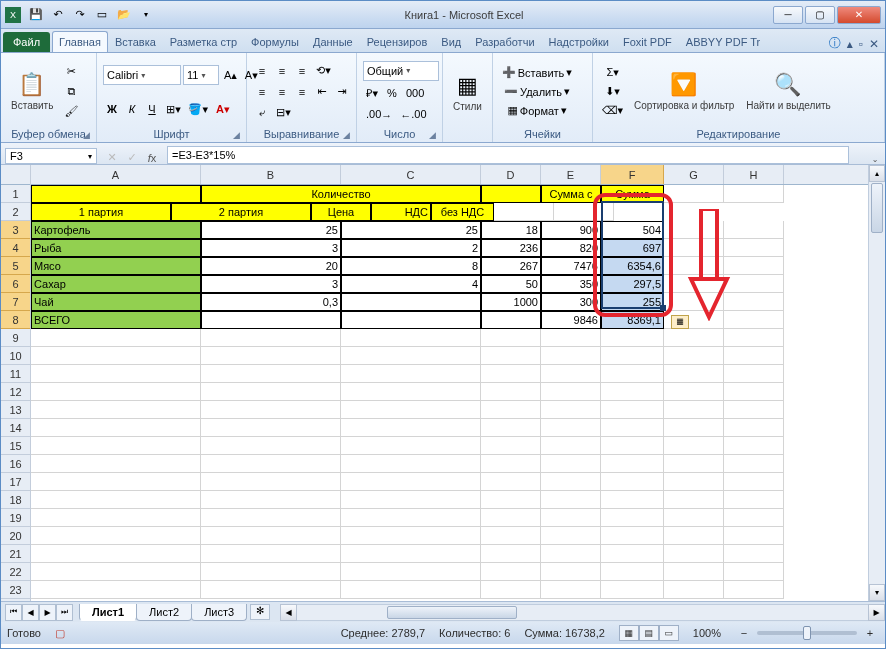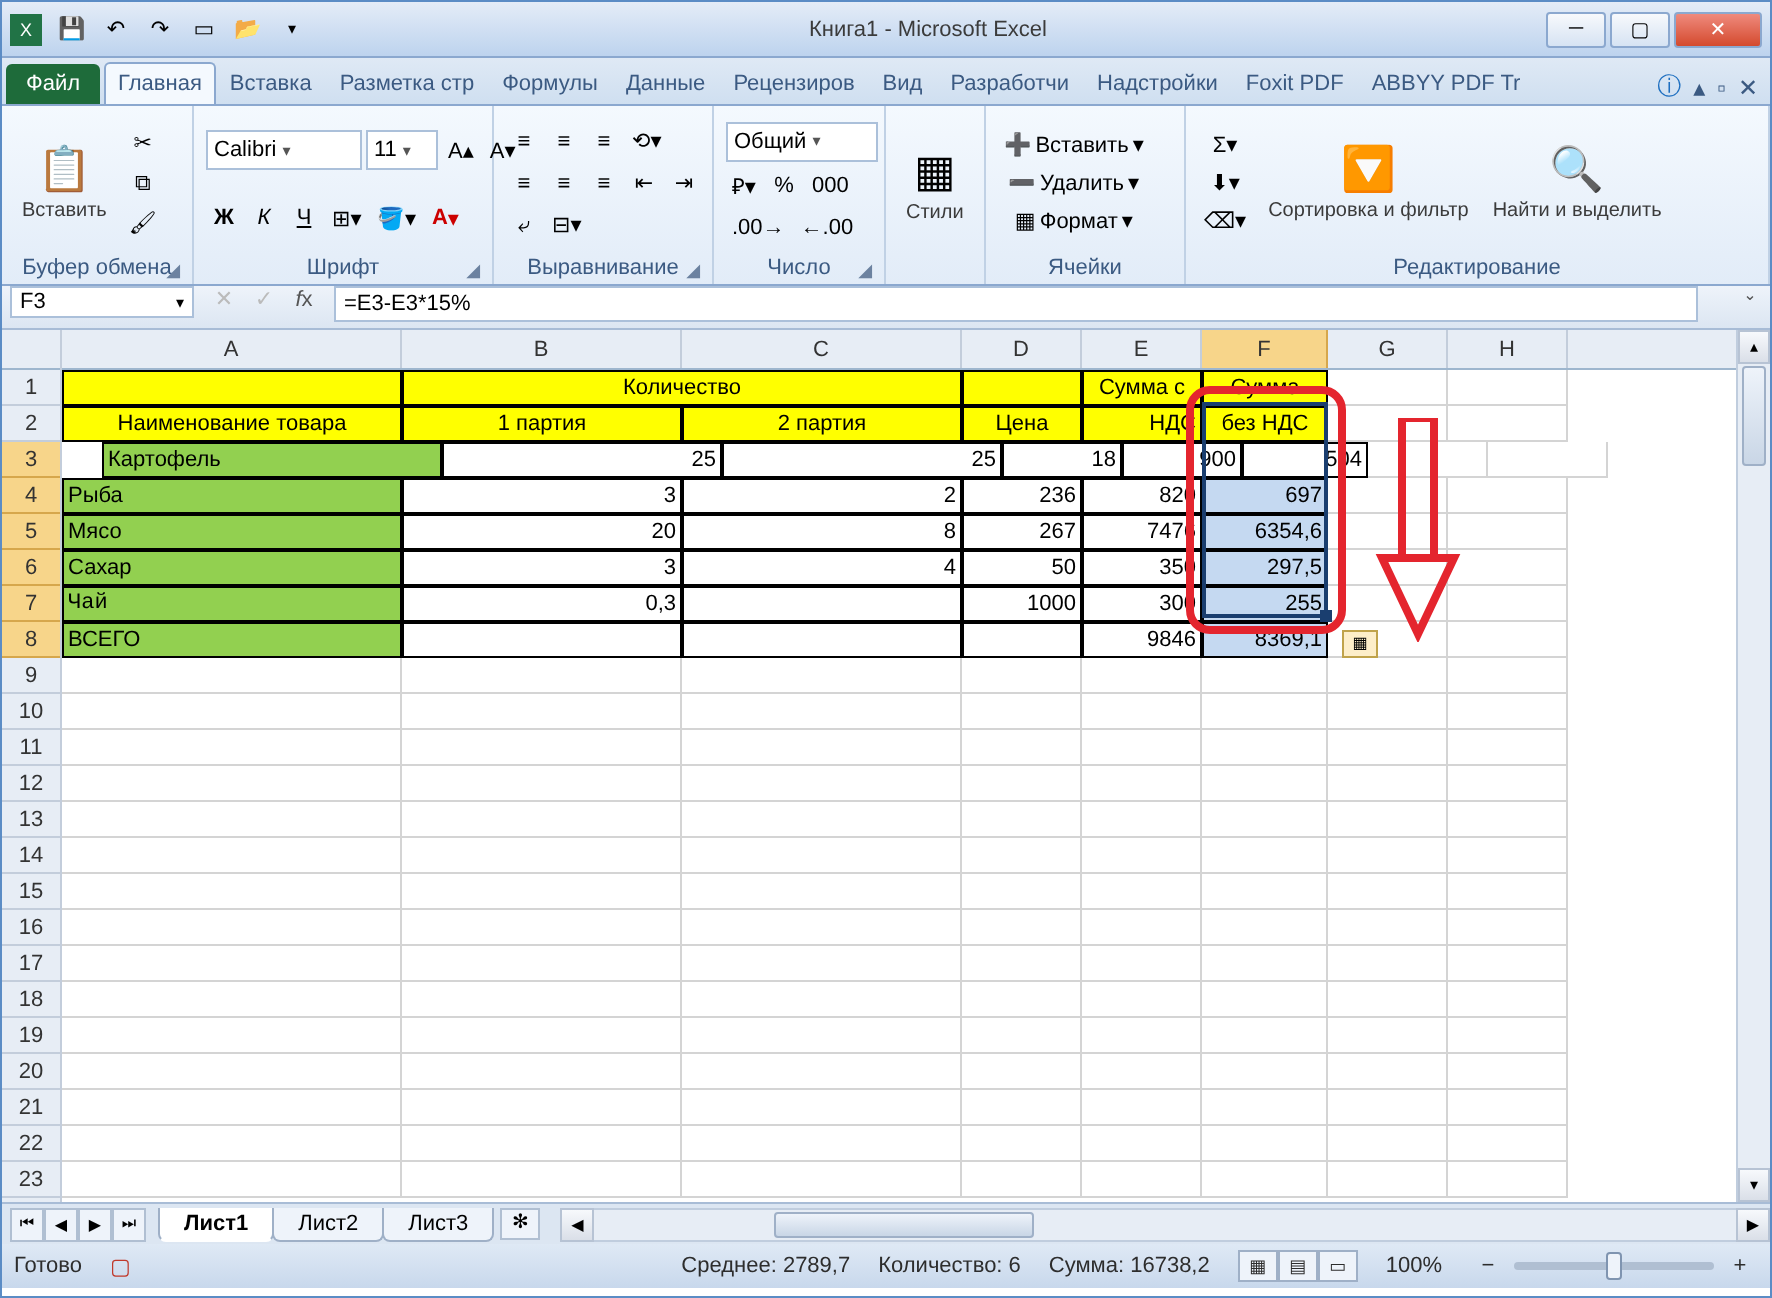--- a/index.html
+++ b/index.html
@@ -23,21 +23,21 @@
 .group .label { text-align:center; font-size:10px; color:#3b5a82; padding-bottom:2px; position:relative;}
 .group .label .dlg { position:absolute; right:0; bottom:2px; font-size:9px; color:#6c82a0;}
 .bigbtn { display:flex; flex-direction:column; align-items:center; justify-content:center; padding:2px 4px; gap:2px; cursor:pointer;}
 .bigbtn .ico { font-size:22px;}
 .bigbtn .txt { font-size:10px; color:#3b3b3b; text-align:center; line-height:1.1;}
 .col { display:flex; flex-direction:column; gap:2px;}
 .srow { display:flex; gap:2px; align-items:center;}
 .sbtn { min-width:18px; height:18px; border:1px solid transparent; display:inline-flex; align-items:center; justify-content:center; cursor:pointer; padding:0 2px; font-size:11px;}
 .combo { height:20px; border:1px solid #abc0da; background:#fff; display:flex; align-items:center; padding:0 3px; gap:3px; font-size:11px;}
 .combo .dd { font-size:8px; color:#555;}
-.namebox-row { height:22px; background:linear-gradient(#eef3fa,#dce6f2); display:flex; align-items:flex-start; border-bottom:1px solid #a8bcd6;}
+.namebox-row { height:22px; background:linear-gradient(#eef3fa,#dce6f2); display:flex; align-items:flex-end; border-bottom:1px solid #a8bcd6;}
 .namebox { width:92px; background:#fff; border:1px solid #abc0da; margin-left:4px; padding:1px 4px; display:flex; align-items:center;}
 .namebox .dd { margin-left:auto; font-size:8px;}
 .fxicons { display:flex; gap:2px; margin:0 6px;}
 .fxicons span { width:18px; display:inline-flex; align-items:center; justify-content:center; color:#555;}
 .formulabar { flex:1; background:#fff; border:1px solid #abc0da; margin-right:18px; padding:1px 4px; height:18px; display:flex; align-items:center;}
 .fbexpand { width:16px; text-align:center; font-size:8px; color:#555; margin-right:2px;}
 .sheet-area { position:relative; height:436px; display:flex; background:#fff;}
 .rowhdrs { width:30px; background:#e7edf5; border-right:1px solid #c3cddb;}
 .corner { height:20px; border-bottom:1px solid #9eb6ce; background:#e7edf5;}
 .rowhdr { height:18px; border-bottom:1px solid #c3cddb; text-align:center; font-size:11px; color:#333; line-height:18px;}
@@ -313,31 +313,30 @@
         <div class="row">
           <div class="cell hdr-y" style="width: 170px;"></div>
           <div class="cell hdr-y" style="width: 280px;">Количество</div>
           <div class="cell hdr-y" style="width: 60px;"></div>
           <div class="cell hdr-y" style="width: 60px;">Сумма с</div>
           <div class="cell hdr-y" style="width: 63px;">Сумма</div>
           <div class="cell " style="width: 60px;"></div>
           <div class="cell " style="width: 60px;"></div>
         </div>
         <div class="row">
-          <div class="cell hdr-y" style="width: 170px;">Наименование товара</div>
           <div class="cell hdr-y" style="width: 140px;">1 партия</div>
           <div class="cell hdr-y" style="width: 140px;">2 партия</div>
           <div class="cell hdr-y" style="width: 60px;">Цена</div>
           <div class="cell hdr-y" style="width: 60px; text-align: right;">НДС</div>
           <div class="cell hdr-y" style="width: 63px;">без НДС</div>
           <div class="cell " style="width: 60px;"></div>
           <div class="cell " style="width: 60px;"></div>
         </div>
         <div class="row">
-          <div class="cell hdr-g tbl" style="width: 170px; margin-left: 20px;">Картофель</div>
+          <div class="cell hdr-g tbl" style="width: 170px;">Картофель</div>
           <div class="cell tbl r" style="width: 140px;">25</div>
           <div class="cell tbl r" style="width: 140px;">25</div>
           <div class="cell tbl r" style="width: 60px;">18</div>
           <div class="cell tbl r" style="width: 60px;">900</div>
           <div class="cell tbl r selactive" style="width: 63px;">504</div>
           <div class="cell " style="width: 60px;"></div>
           <div class="cell " style="width: 60px;"></div>
         </div>
         <div class="row">
           <div class="cell hdr-g tbl" style="width: 170px;">Рыба</div>
@@ -363,21 +362,21 @@
           <div class="cell hdr-g tbl" style="width: 170px;">Сахар</div>
           <div class="cell tbl r" style="width: 140px;">3</div>
           <div class="cell tbl r" style="width: 140px;">4</div>
           <div class="cell tbl r" style="width: 60px;">50</div>
           <div class="cell tbl r" style="width: 60px;">350</div>
           <div class="cell tbl r selrange" style="width: 63px;">297,5</div>
           <div class="cell " style="width: 60px;"></div>
           <div class="cell " style="width: 60px;"></div>
         </div>
         <div class="row">
-          <div class="cell hdr-g tbl" style="width: 170px; font-family: Liberation Mono, monospace;">Чай</div>
+          <div class="cell hdr-g tbl" style="width: 170px;">Чай</div>
           <div class="cell tbl r" style="width: 140px;">0,3</div>
           <div class="cell tbl r" style="width: 140px;"></div>
           <div class="cell tbl r" style="width: 60px;">1000</div>
           <div class="cell tbl r" style="width: 60px;">300</div>
           <div class="cell tbl r selrange" style="width: 63px;">255</div>
           <div class="cell " style="width: 60px;"></div>
           <div class="cell " style="width: 60px;"></div>
         </div>
         <div class="row">
           <div class="cell hdr-g tbl" style="width: 170px;">ВСЕГО</div>

